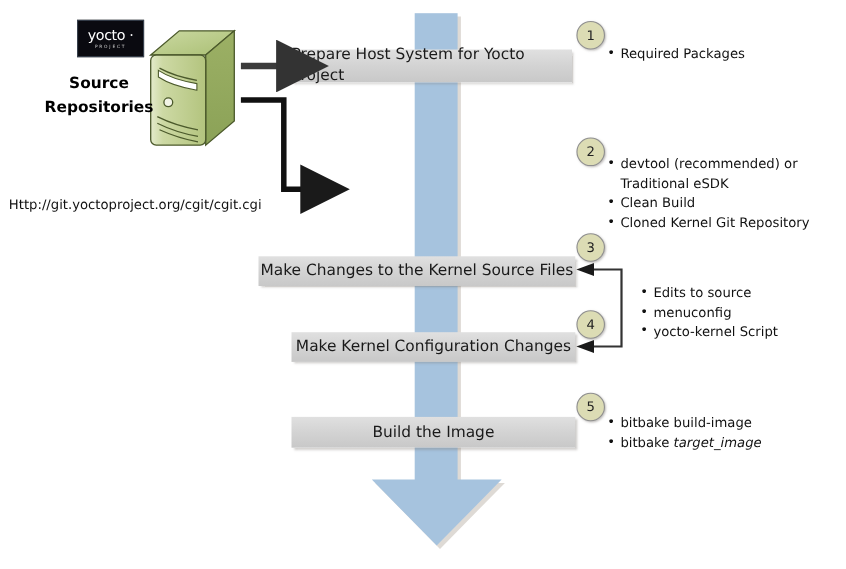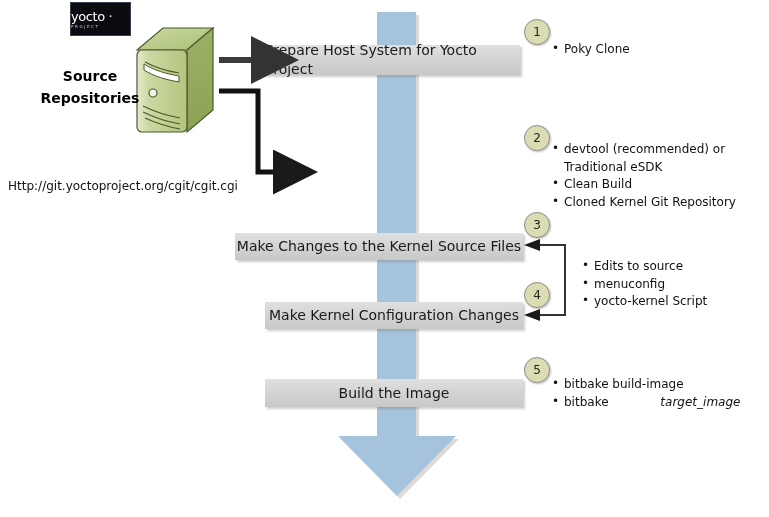--- a/index.html
+++ b/index.html
@@ -71,28 +71,28 @@
     text-align: left;
     line-height: 1.35;
     box-shadow: 2px 2px 2px rgba(120,115,110,0.35);
     z-index: 3;
   }
 
   
   .logo {
     position: absolute;
     left: 70px;
-    top: 2px;
+    top: 18px;
     width: 59px;
     height: 32px;
     background: #0a0a10;
     border: 1px solid #37404d;
     display: flex;
     flex-direction: column;
-    align-items: flex-start;
+    align-items: center;
     justify-content: center;
     z-index: 4;
   }
   .logo-main {
     color: #ffffff;
     font-size: 13px;
     letter-spacing: -0.4px;
     line-height: 1;
   }
   .logo-sub {
@@ -162,21 +162,21 @@
     white-space: nowrap;
   }
   .blist li::before {
     content: "\2022";
     position: absolute;
     left: 0;
     top: -1px;
     font-size: 12px;
   }
   .blist li.wrap { white-space: normal; width: 170px; }
-  .ital { font-style: italic; margin-left: 48px; }
+  .ital { font-style: italic; }
 
   
   svg.connectors {
     position: absolute;
     left: 0; top: 0;
     width: 769px; height: 517px;
     z-index: 4;
     pointer-events: none;
   }
 </style>
@@ -281,21 +281,21 @@
   </div>
   <div class="circle" style="left:524px; top:282px;">
     <span>4</span>
   </div>
   <div class="circle" style="left:524px; top:357px;">
     <span>5</span>
   </div>
 
   <div class="blist" style="left:552px; top:41px;">
     <ul>
-      <li>Poky Clone</li>
+      <li>Required Packages</li>
     </ul>
   </div>
 
   <div class="blist" style="left:552px; top:141px;">
     <ul>
       <li class="wrap">devtool (recommended) or Traditional eSDK</li>
       <li>Clean Build</li>
       <li>Cloned Kernel Git Repository</li>
     </ul>
   </div>

